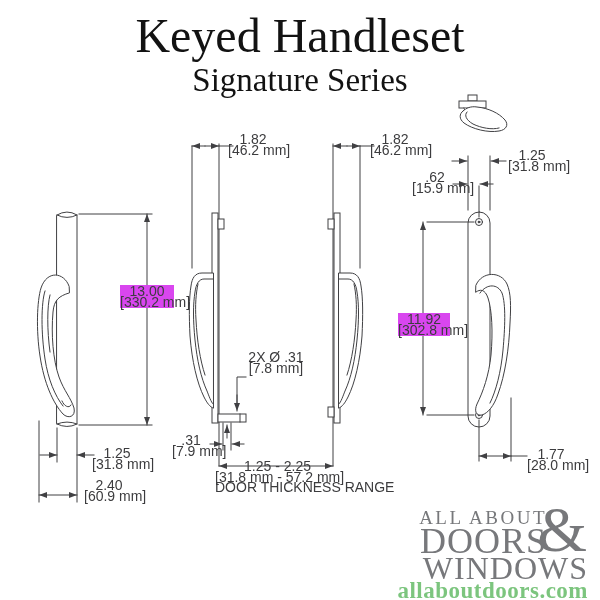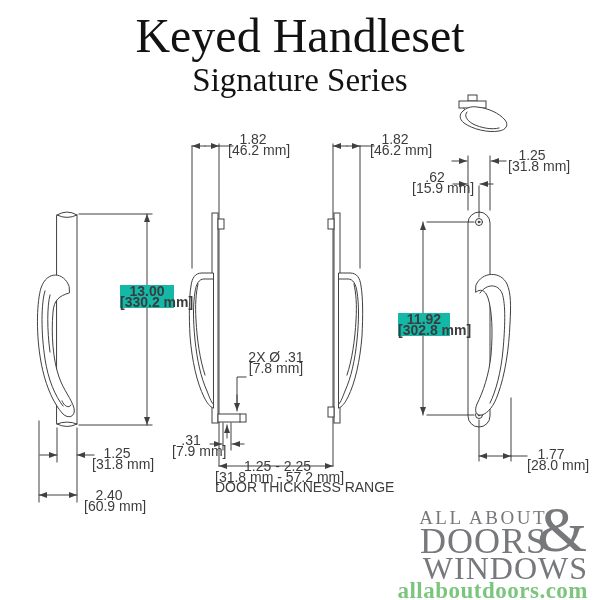--- a/index.html
+++ b/index.html
@@ -4,21 +4,21 @@
 <style>
   html,body{margin:0;padding:0;background:#fff;}
   .stage{position:relative;width:600px;height:600px;background:#fff;overflow:hidden;
          font-family:"Liberation Sans",sans-serif;}
   svg.draw{position:absolute;left:0;top:0;}
   .title{position:absolute;left:0;width:100%;text-align:center;
          font-family:"Liberation Serif",serif;color:#121212;white-space:nowrap;}
   #t1{top:8px;font-size:48px;}
   #t2{top:62px;font-size:33px;}
   .dim{position:absolute;font-size:14px;line-height:10.5px;color:#3c3c3e;text-align:center;white-space:nowrap;}
-  .dim.bg{background:#14b8a6;padding:1px 0;font-weight:bold;}
+  .dim.bg{background:#d946ef;padding:1px 0;}
   .dim.left{text-align:center;}
   .logo{position:absolute;left:398px;top:503px;width:194px;height:97px;
         font-family:"Liberation Serif",serif;color:var(--logo-gray,#77787b);}
   .logo>div{position:absolute;white-space:nowrap;line-height:1;}
   .logo .aa{right:45px;top:5px;font-size:19px;letter-spacing:2.5px;}
   .logo .amp{right:5px;top:-5px;font-size:64px;}
   .logo .doors{right:45px;top:20px;font-size:36px;letter-spacing:1px;}
   .logo .windows{right:4px;top:49px;font-size:32px;letter-spacing:1px;}
   .logo .url{right:4px;top:76px;font-size:23px;font-weight:bold;letter-spacing:.5px;
              color:var(--logo-green,#7cc57e);}
@@ -152,21 +152,21 @@
   </svg>
 
   <div class="dim bg" style="left:120px;top:285px;width:54px;">
     <div>13.00</div>
     <div>[330.2 mm]</div>
   </div>
   <div class="dim" style="left:92px;top:448px;width:50px;">
     <div>1.25</div>
     <div>[31.8 mm]</div>
   </div>
-  <div class="dim" style="left:84px;top:490px;width:50px;">
+  <div class="dim" style="left:84px;top:480px;width:50px;">
     <div>2.40</div>
     <div>[60.9 mm]</div>
   </div>
   <div class="dim" style="left:228px;top:134px;width:50px;">
     <div>1.82</div>
     <div>[46.2 mm]</div>
   </div>
   <div class="dim" style="left:370px;top:134px;width:50px;">
     <div>1.82</div>
     <div>[46.2 mm]</div>

